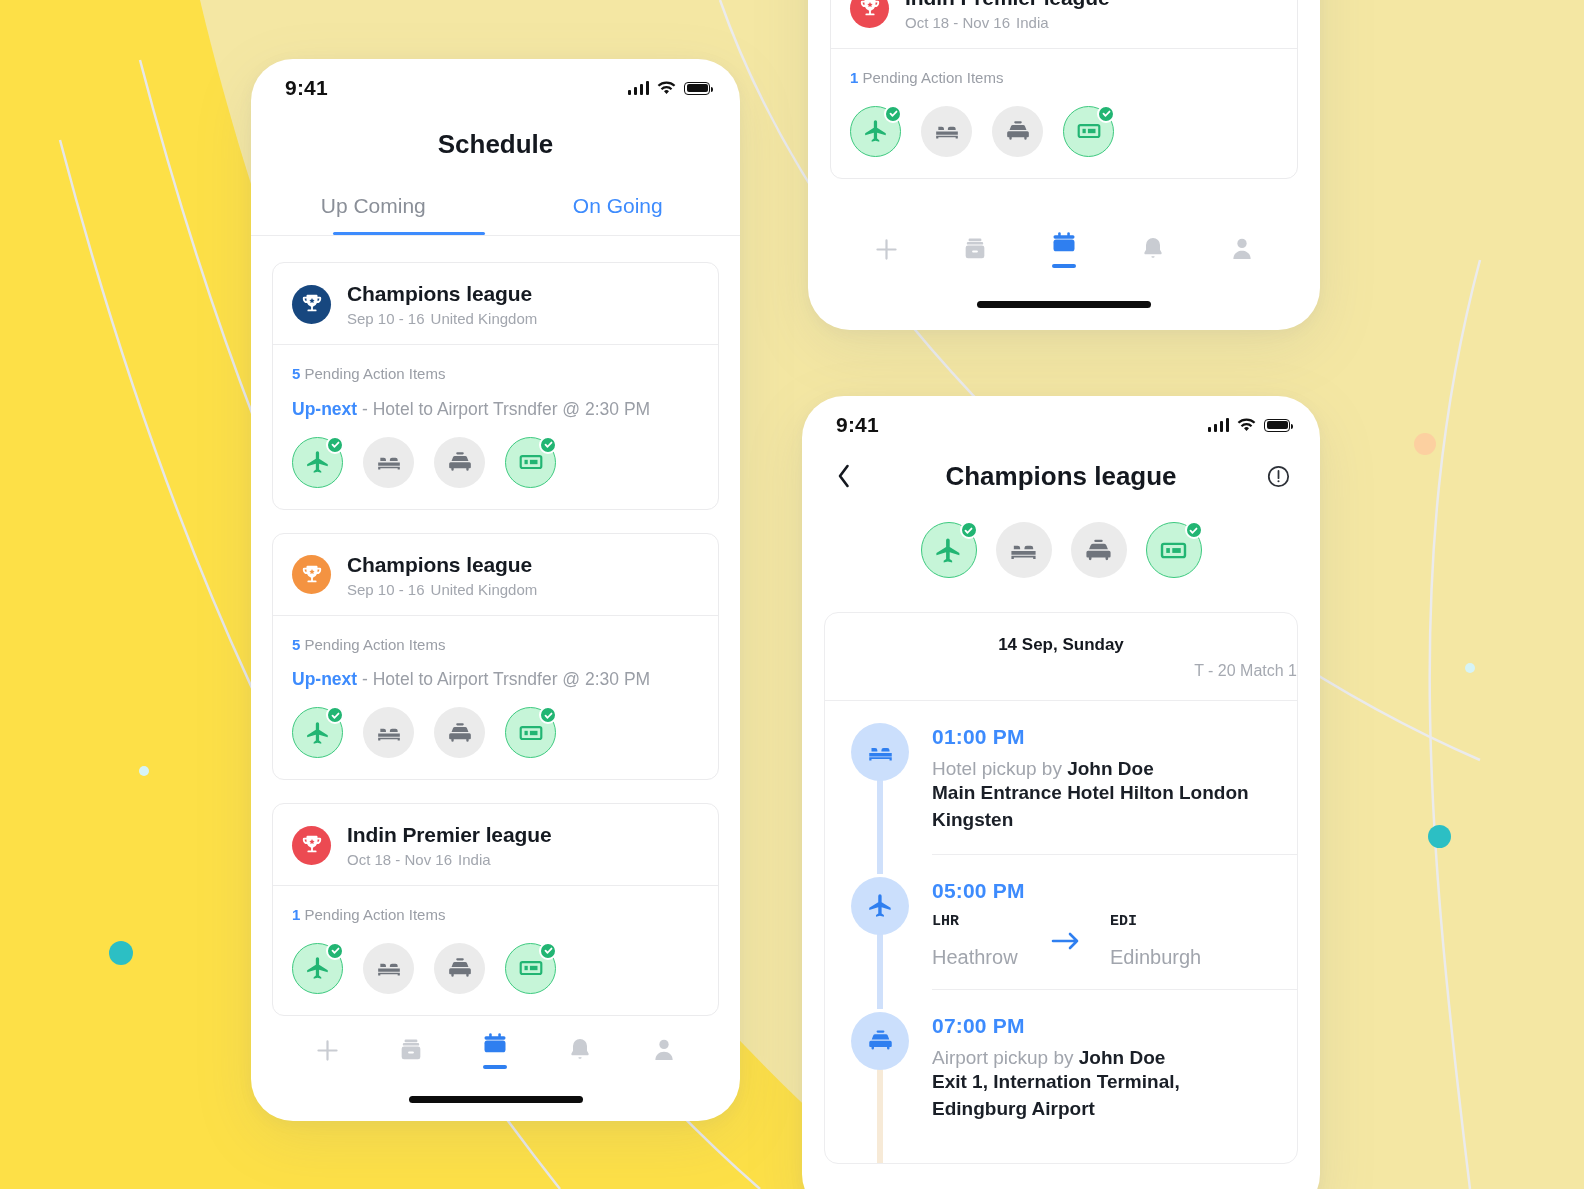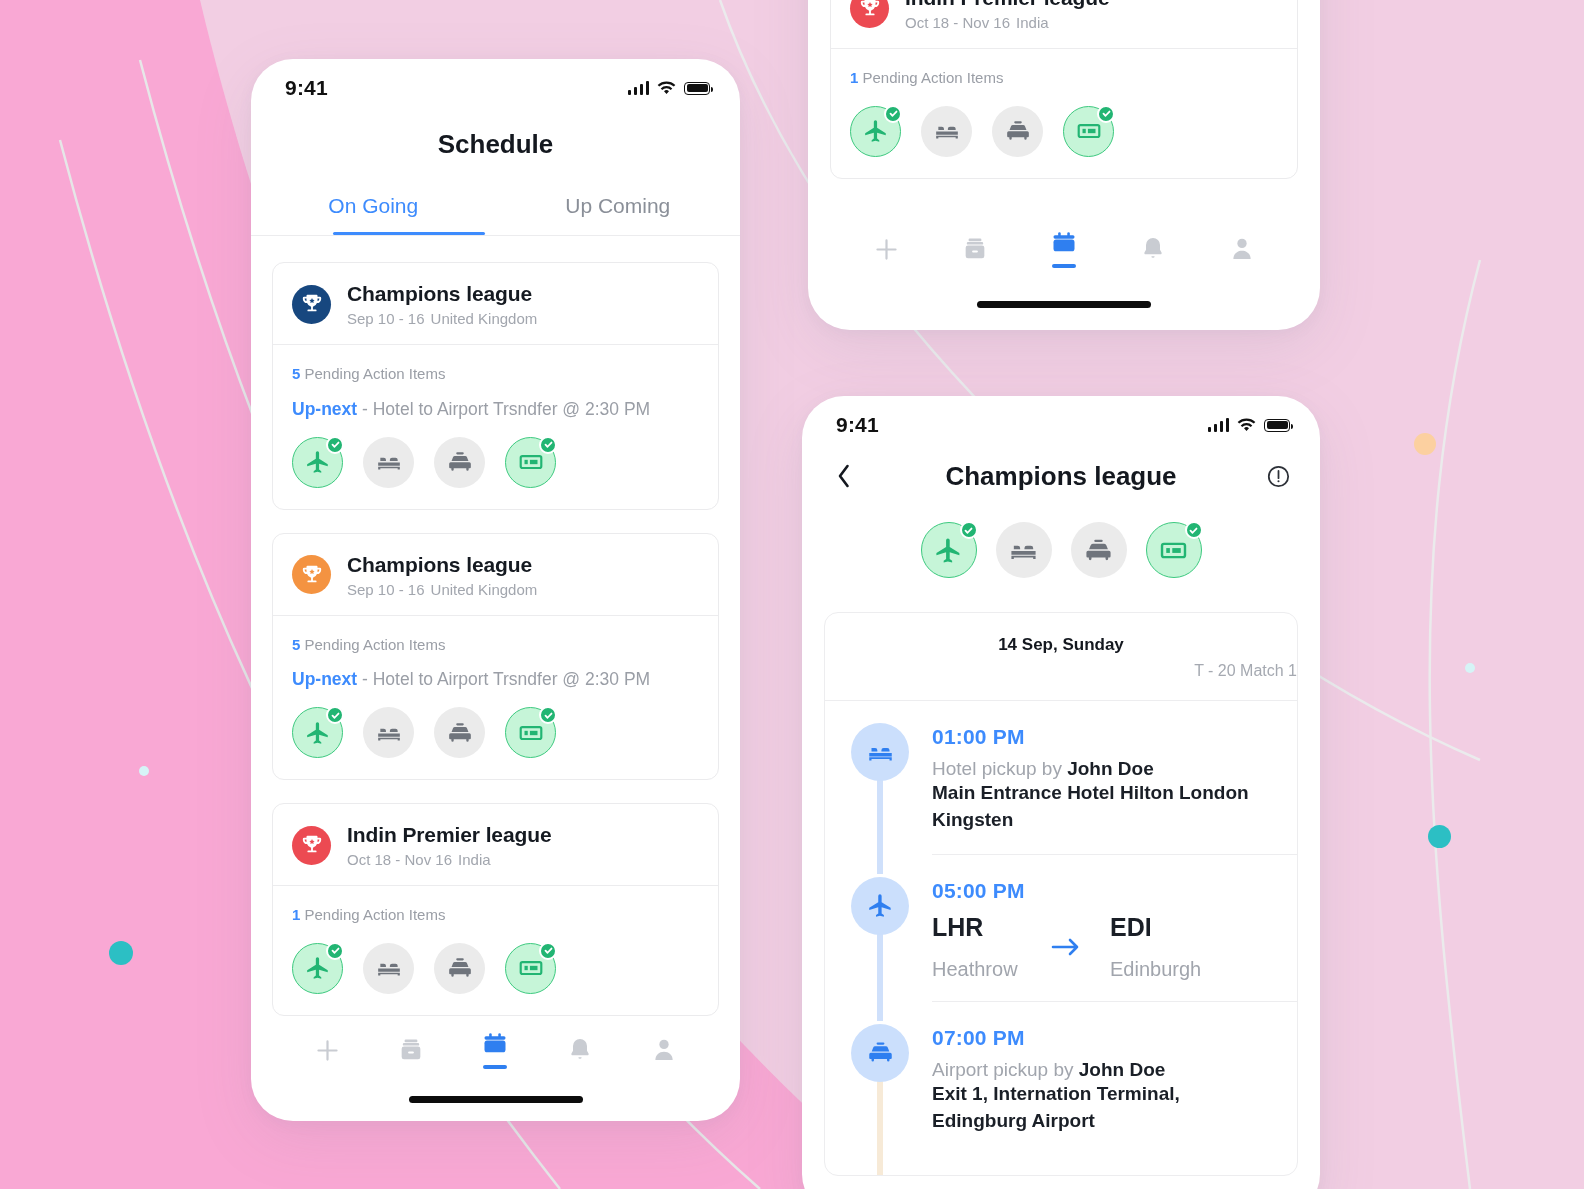--- a/index.html
+++ b/index.html
@@ -2,21 +2,21 @@
 <html><head>
 <meta charset="utf-8">
 <style>
   * { box-sizing: border-box; margin: 0; padding: 0; }
   html, body {
     width: 1584px; height: 1189px;
     font-family: "Liberation Sans", sans-serif;
     background: #efeff0;
     overflow: hidden;
   }
-  #stage { position: relative; width: 1584px; height: 1189px; background: #f9a8d4; }
+  #stage { position: relative; width: 1584px; height: 1189px; background: #fde047; }
 
   
   .bg-svg { position:absolute; inset:0; width:1584px; height:1189px; pointer-events:none; }
   .dot { position:absolute; border-radius:50%; }
 
   
   .phone {
     position:absolute; background:#ffffff;
     box-shadow: 0 18px 60px rgba(120,130,150,.13), 0 3px 14px rgba(120,130,150,.07);
   }
@@ -99,21 +99,21 @@
   .tl-line { width:6px; flex:1; background:#cfe0fb; margin-top:-6px; margin-bottom:-40px; z-index:1; }
   .tl-line.beige { background:#f7ead7; }
   .tl-content { flex:1; padding-top:2px; }
   .tl-time { font-size:21px; font-weight:bold; color:#3d8bfd; letter-spacing:.2px; }
   .tl-by { font-size:19px; color:#a1a5ad; margin-top:9px; }
   .tl-by b { color:#1a1f27; font-weight:bold; }
   .tl-addr { font-size:19px; font-weight:bold; color:#1a1f27; line-height:1.42; }
   .tl-sep { height:1px; background:#ededef; margin-left:107px; }
   .route { display:flex; align-items:center; margin-top:10px; }
   .route-col { min-width:108px; }
-  .route-code { font-size:25px; font-weight:bold; color:#1a1f27; }
+  .route-code { font-size:15px; font-weight:bold; color:#1a1f27;font-family:Liberation Mono, monospace; }
   .route-city { font-size:20px; color:#a1a5ad; margin-top:16px; }
   .route-arrow { margin:0 28px 0 10px; display:flex; align-items:center; }
 </style>
 </head>
 <body>
 
 <div id="stage">
 
   <svg class="bg-svg" viewBox="0 0 1584 1189" preserveAspectRatio="none">
     <path d="M 60 140 C 160 520 300 860 560 1189" stroke="#e6e6e7" stroke-width="2.5" fill="none"></path>
@@ -241,22 +241,22 @@
         <svg width="19" height="14" viewBox="0 0 20 14" fill="#111">
             <path d="M10 13.2 7.4 10.3a3.9 3.9 0 0 1 5.2 0zM10 7.3a6.4 6.4 0 0 0-4.5 1.8L3.9 7.4A8.7 8.7 0 0 1 10 5a8.7 8.7 0 0 1 6.1 2.4l-1.6 1.7A6.4 6.4 0 0 0 10 7.3zM10 2.4a11.3 11.3 0 0 0-7.7 3L.7 3.8A13.6 13.6 0 0 1 10 .2a13.6 13.6 0 0 1 9.3 3.6l-1.6 1.6a11.3 11.3 0 0 0-7.7-3z"></path>
           </svg>
         <div class="batt"></div>
       </div>
     </div>
 
     <div class="page-title">Schedule</div>
 
     <div class="tabs">
+      <div class="tab">Up Coming</div>
       <div class="tab active">On Going</div>
-      <div class="tab">Up Coming</div>
       <div class="tab-underline"></div>
     </div>
     <div class="tabs-divider"></div>
 
     <div class="cards">
 
       <div class="card">
         <div class="card-head">
           <div class="league-badge" style="background:#17477f;">
             <svg width="22" height="22" viewBox="0 0 24 24" fill="#fff">

